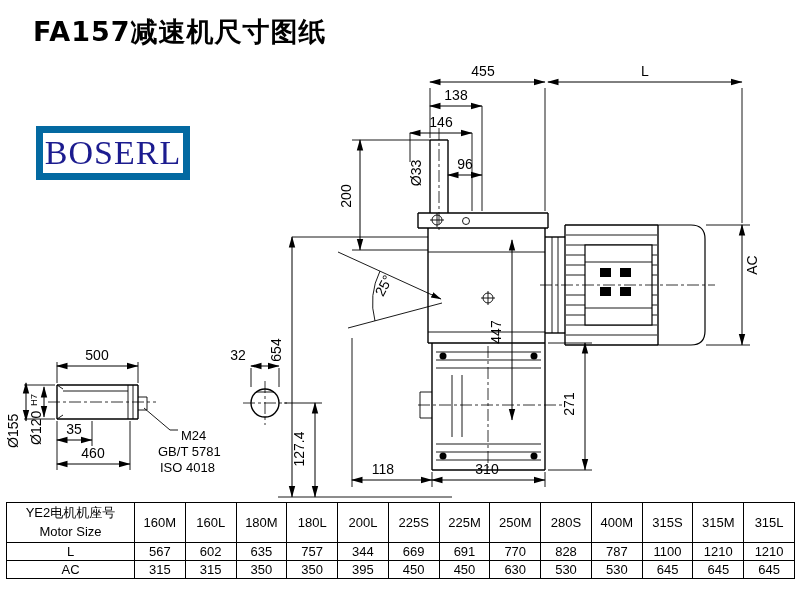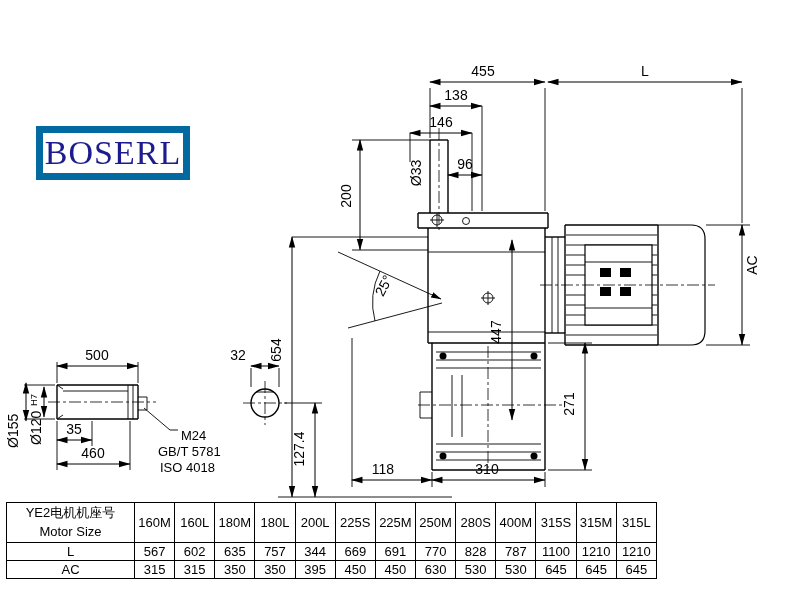--- a/index.html
+++ b/index.html
@@ -14,32 +14,33 @@
   svg.drawing { position:absolute; left:0; top:0; }
   svg text { font-family:"Liberation Sans", sans-serif; font-size:14px; fill:#000; }
   svg text.t13 { font-size:13px; }
   svg text.t9 { font-size:9.5px; }
   .out  { stroke:#000; stroke-width:1.4; fill:none; }
   .thin { stroke:#000; stroke-width:0.9; fill:none; }
   .dim  { stroke:#000; stroke-width:1; fill:none; }
   .cl   { stroke:#000; stroke-width:0.8; stroke-dasharray:12 3 3 3; fill:none; }
   .wfill { fill:#fff; stroke:#000; stroke-width:1.2; }
   .blk  { fill:#000; stroke:none; }
-  .size-table { position:absolute; left:6px; top:502px; width:651px; border-collapse:collapse;
+  .size-table { position:absolute; left:6px; top:502px; width:789px; border-collapse:collapse;
                 table-layout:fixed; font-size:13px; color:#000; }
   .size-table th, .size-table td { border:1px solid #000; text-align:center; font-weight:normal;
                 padding:0; height:18px; overflow:hidden; }
   .size-table thead th { height:40px; }
   .size-table th.first { width:128px; line-height:1.45; }
 </style>
 </head>
 <body>
 
 <div class="page">
 
+  <div class="title">FA157减速机尺寸图纸</div>
 
   <div class="logo-box">
     <span class="logo-text">BOSERL</span>
   </div>
 
   <svg class="drawing" width="800" height="600" viewBox="0 0 800 600">
     <defs>
       <marker id="ae" markerWidth="13" markerHeight="9" refX="11" refY="4" orient="auto">
         <path d="M0,0.8 L11.5,4 L0,7.2 Z" fill="#000"></path>
       </marker>

